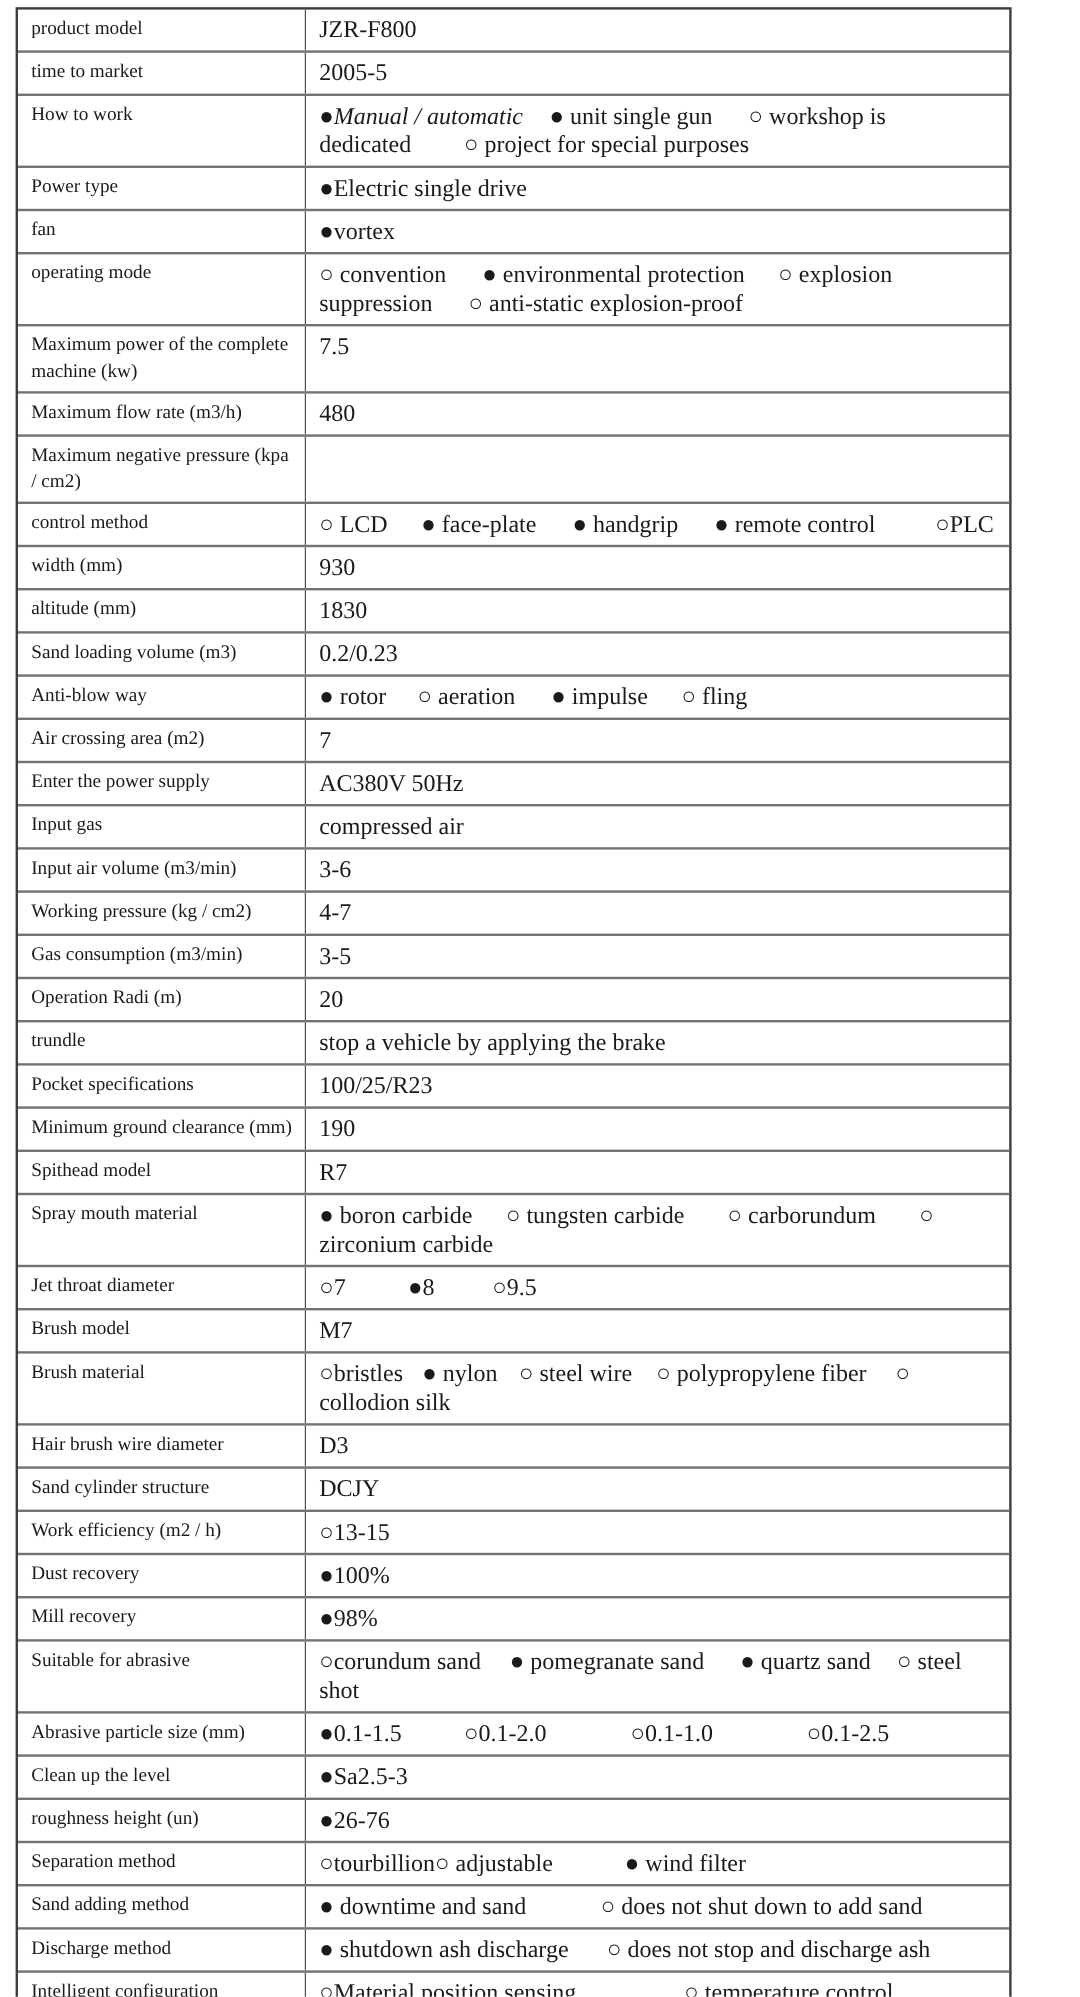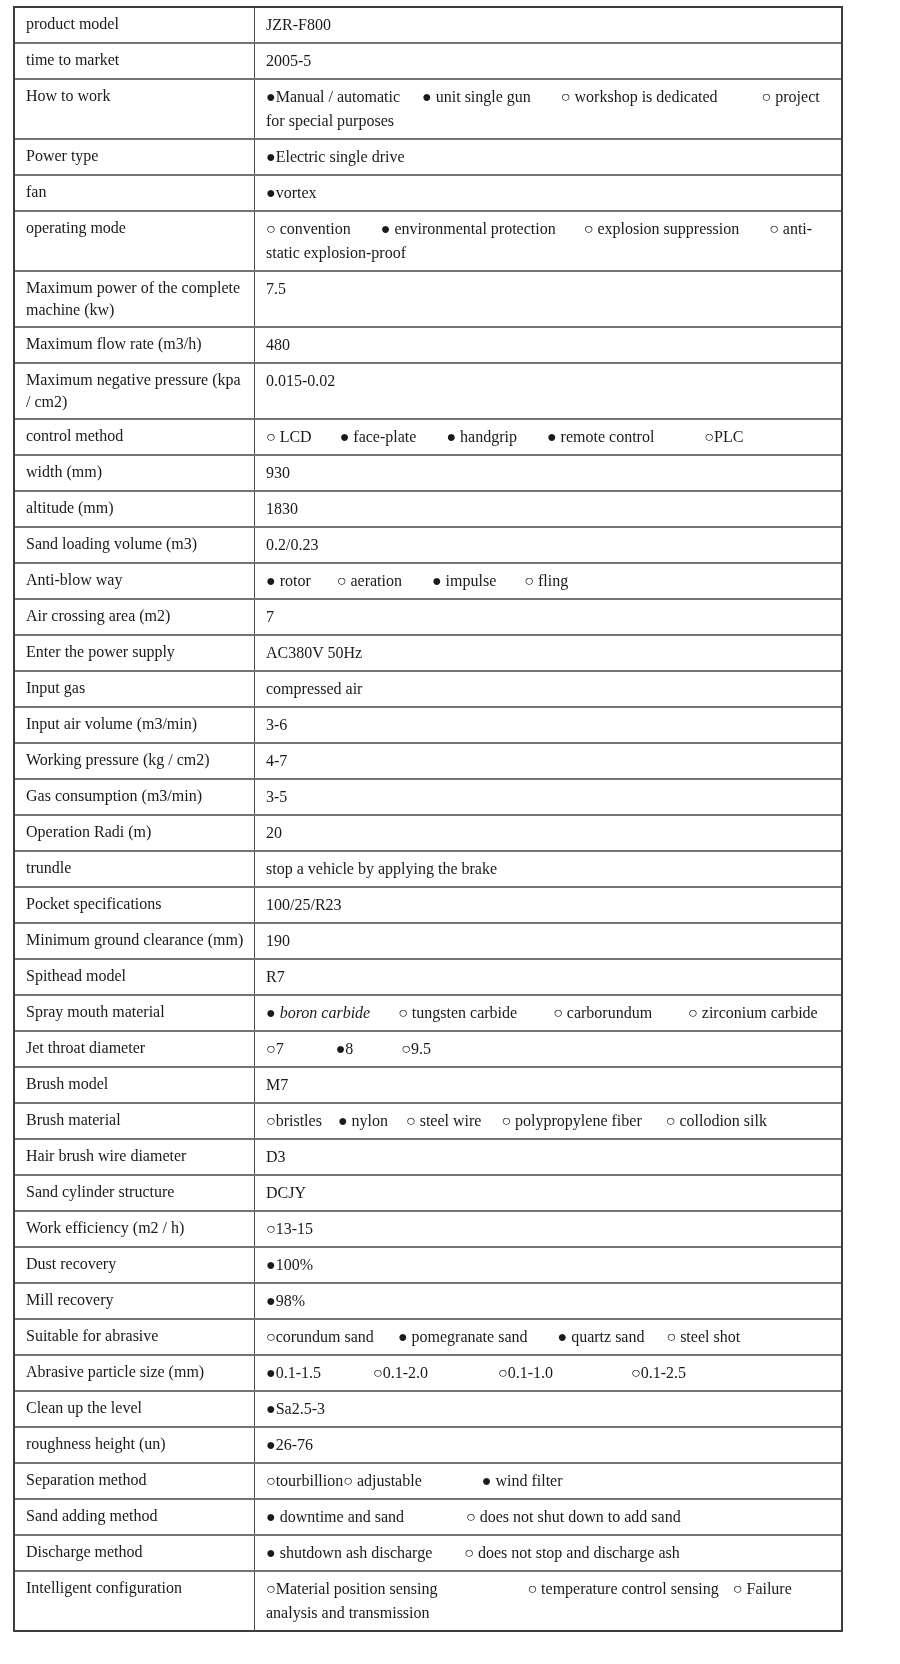--- a/index.html
+++ b/index.html
@@ -38,21 +38,21 @@
     border-right: 1px solid #4f4f4f;
     box-sizing: border-box;
     padding: 5px 8px 5px 11px;
     font-size: 16px;
     line-height: 22px;
   }
   .value-cell {
     flex: 1 1 auto;
     box-sizing: border-box;
     padding: 5px 10px 5px 11px;
-    font-size: 16px;
+    font-size: 20px;
     line-height: 24px;
   }
   .option-item {
     display: inline;
     white-space: normal;
   }
   .value-text { display: inline; }
 </style>
 </head>
 <body>
@@ -62,21 +62,21 @@
       <div class="row">
         <div class="label-cell">product model</div>
         <div class="value-cell"><span class="value-text">JZR-F800</span></div>
       </div>
       <div class="row">
         <div class="label-cell">time to market</div>
         <div class="value-cell"><span class="value-text">2005-5</span></div>
       </div>
       <div class="row">
         <div class="label-cell">How to work</div>
-        <div class="value-cell"><span class="option-item" style="margin-right: 22px;">●Manual / automatic</span><span class="option-item" style="margin-right: 30px;">● unit single gun</span><span class="option-item" style="margin-right: 44px;">○ workshop is dedicated</span><span class="option-item">○ project for special purposes</span></div>
+        <div class="value-cell"><span class="option-item" style="margin-right: 22px; font-style: italic;">●Manual / automatic</span><span class="option-item" style="margin-right: 30px;">● unit single gun</span><span class="option-item" style="margin-right: 44px;">○ workshop is dedicated</span><span class="option-item">○ project for special purposes</span></div>
       </div>
       <div class="row">
         <div class="label-cell">Power type</div>
         <div class="value-cell"><span class="value-text">●Electric single drive</span></div>
       </div>
       <div class="row">
         <div class="label-cell">fan</div>
         <div class="value-cell"><span class="value-text">●vortex</span></div>
       </div>
       <div class="row">
@@ -86,21 +86,20 @@
       <div class="row">
         <div class="label-cell">Maximum power of the complete machine (kw)</div>
         <div class="value-cell"><span class="value-text">7.5</span></div>
       </div>
       <div class="row">
         <div class="label-cell">Maximum flow rate (m3/h)</div>
         <div class="value-cell"><span class="value-text">480</span></div>
       </div>
       <div class="row">
         <div class="label-cell">Maximum negative pressure (kpa / cm2)</div>
-        <div class="value-cell"><span class="value-text">0.015-0.02</span></div>
       </div>
       <div class="row">
         <div class="label-cell">control method</div>
         <div class="value-cell"><span class="option-item" style="margin-right: 28px;">○ LCD</span><span class="option-item" style="margin-right: 30px;">● face-plate</span><span class="option-item" style="margin-right: 30px;">● handgrip</span><span class="option-item" style="margin-right: 50px;">● remote control</span><span class="option-item">○PLC</span></div>
       </div>
       <div class="row">
         <div class="label-cell">width (mm)</div>
         <div class="value-cell"><span class="value-text">930</span></div>
       </div>
       <div class="row">
@@ -154,21 +153,21 @@
       <div class="row">
         <div class="label-cell">Minimum ground clearance (mm)</div>
         <div class="value-cell"><span class="value-text">190</span></div>
       </div>
       <div class="row">
         <div class="label-cell">Spithead model</div>
         <div class="value-cell"><span class="value-text">R7</span></div>
       </div>
       <div class="row">
         <div class="label-cell">Spray mouth material</div>
-        <div class="value-cell"><span class="option-item" style="margin-right: 28px; font-style: italic;">● boron carbide</span><span class="option-item" style="margin-right: 36px;">○ tungsten carbide</span><span class="option-item" style="margin-right: 36px;">○ carborundum</span><span class="option-item">○ zirconium carbide</span></div>
+        <div class="value-cell"><span class="option-item" style="margin-right: 28px;">● boron carbide</span><span class="option-item" style="margin-right: 36px;">○ tungsten carbide</span><span class="option-item" style="margin-right: 36px;">○ carborundum</span><span class="option-item">○ zirconium carbide</span></div>
       </div>
       <div class="row">
         <div class="label-cell">Jet throat diameter</div>
         <div class="value-cell"><span class="option-item" style="margin-right: 52px;">○7</span><span class="option-item" style="margin-right: 48px;">●8</span><span class="option-item">○9.5</span></div>
       </div>
       <div class="row">
         <div class="label-cell">Brush model</div>
         <div class="value-cell"><span class="value-text">M7</span></div>
       </div>
       <div class="row">

